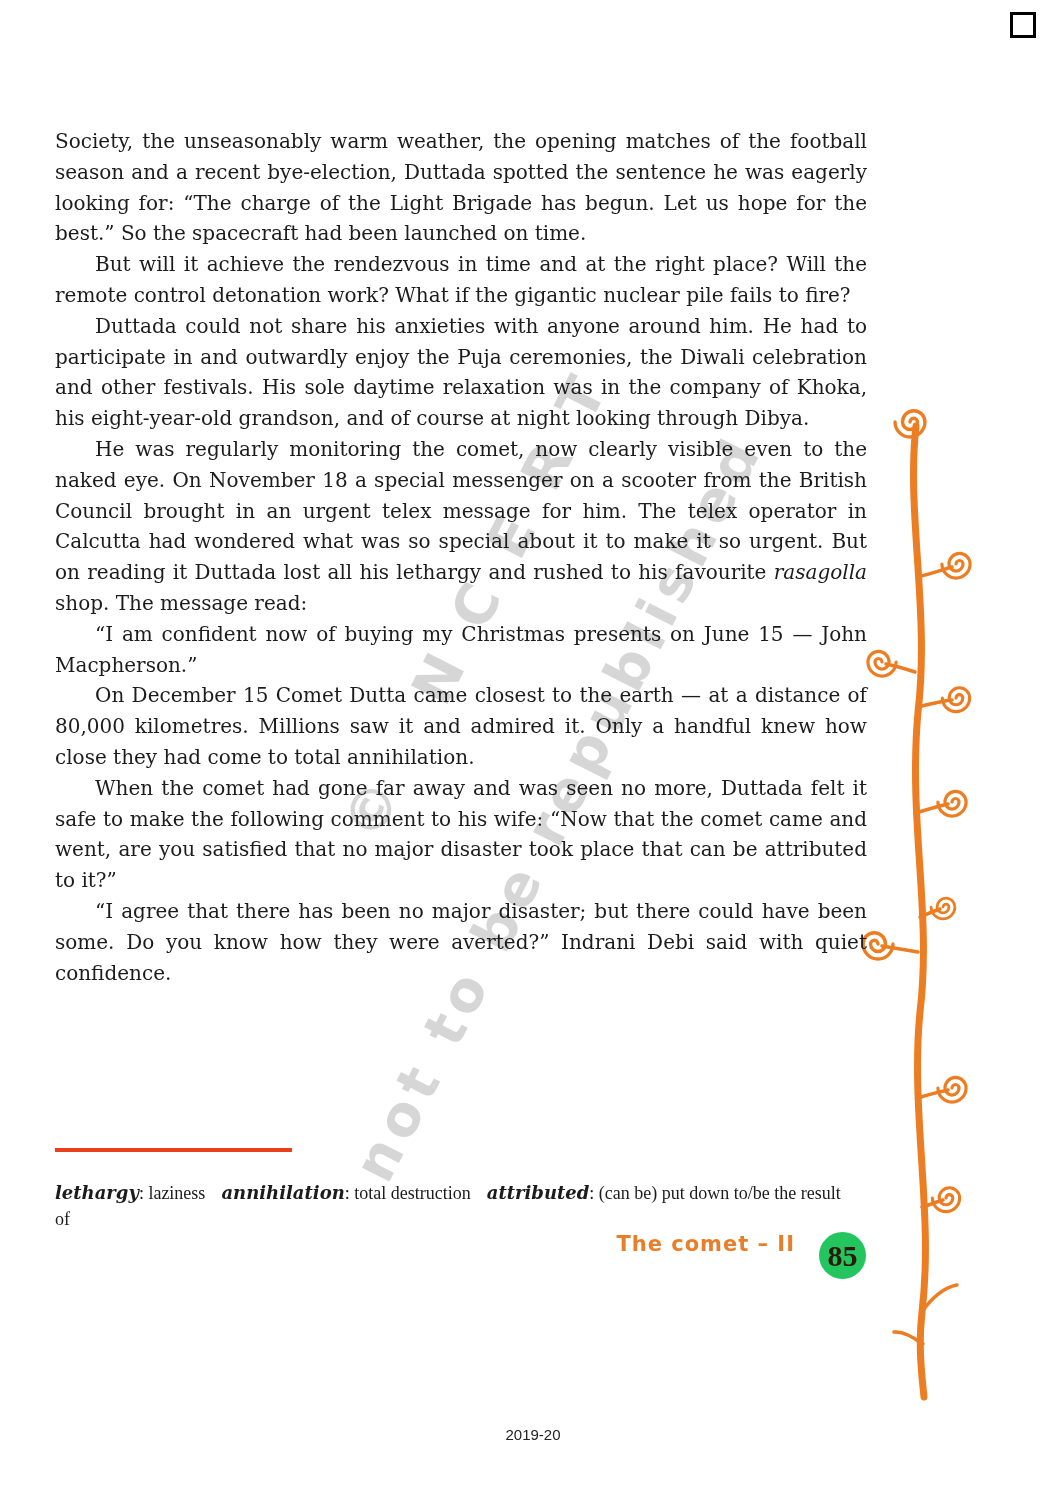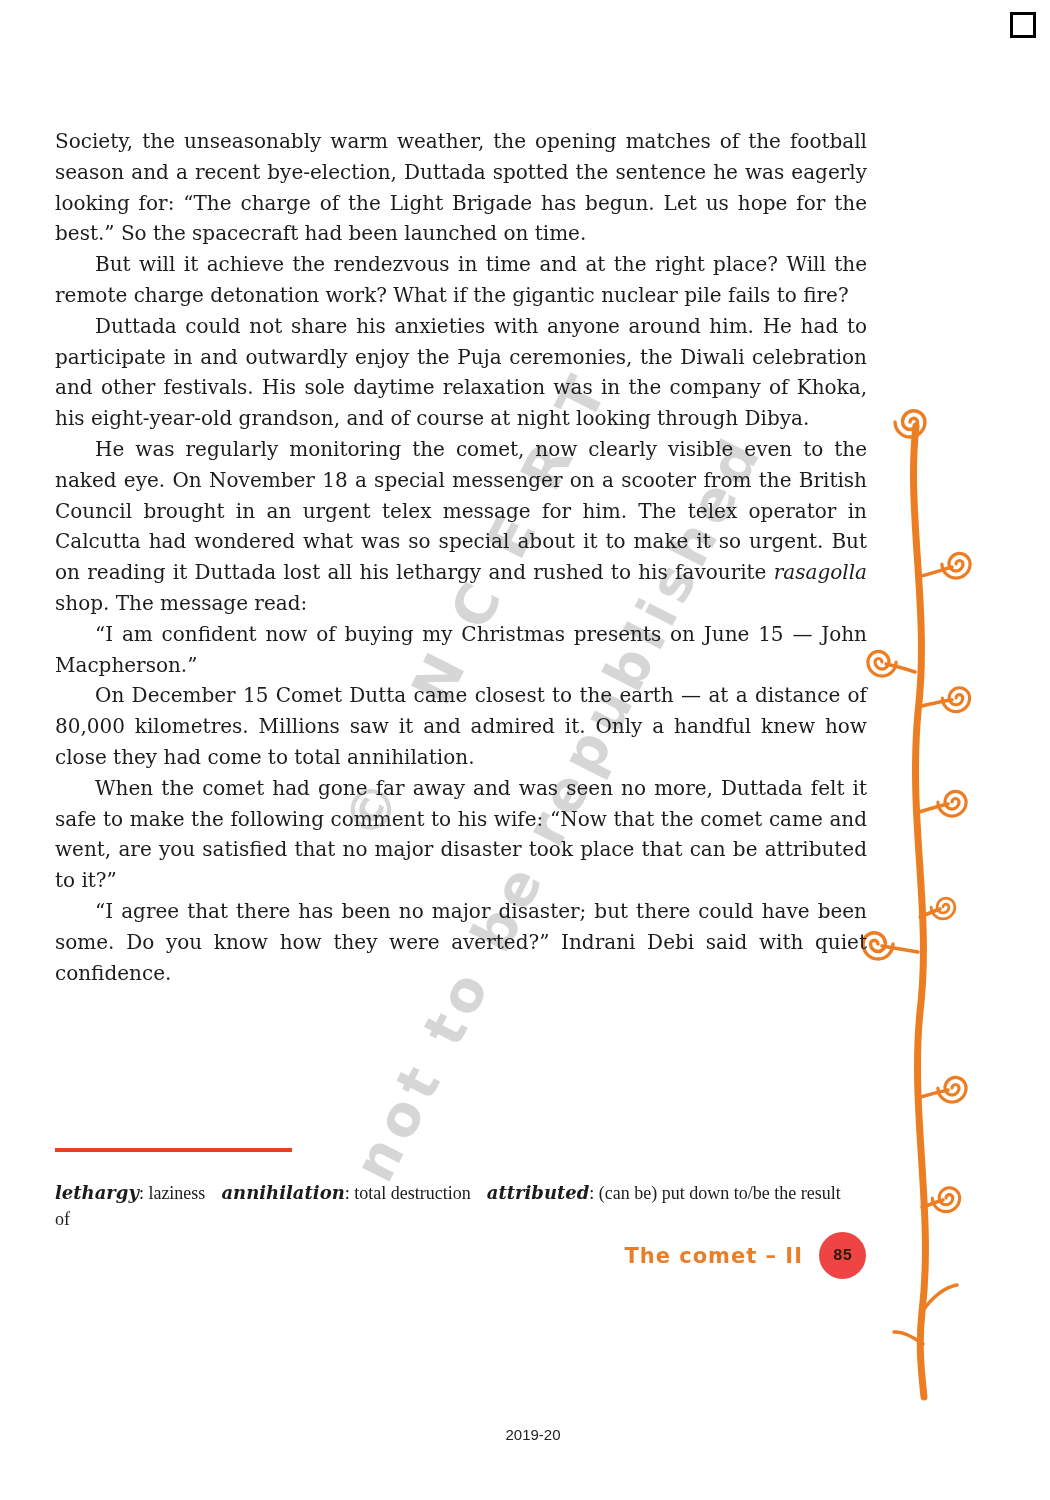--- a/index.html
+++ b/index.html
@@ -43,33 +43,33 @@
   }
   .footnote{
     position:absolute;left:55px;top:1162px;width:812px;
     font-size:18px;line-height:26px;z-index:2;
   }
   .footnote b{font-weight:bold;font-style:italic;}
   .footnote .def{margin-right:16px;font-family:Liberation Serif, serif;}
   
   .footer-row{
     position:absolute;left:400px;top:1232px;width:466px;
-    display:flex;align-items:center;justify-content:flex-end;gap:16px;z-index:2;
+    display:flex;align-items:flex-start;justify-content:flex-end;gap:24px;z-index:2;
   }
   .chapter-title{
     color:#e87e2a;
     font-family:"DejaVu Sans","Liberation Sans",sans-serif;
     font-weight:bold;font-size:21px;letter-spacing:1px;
   }
   .page-badge{
     width:47px;height:47px;border-radius:50%;
-    background:#ef4444;
+    background:#22c55e;
     display:flex;align-items:center;justify-content:center;
-    font-family:Liberation Mono, monospace;
-    font-weight:bold;font-size:16px;color:#2b1a0a;
+    font-family:Liberation Serif, serif;
+    font-weight:bold;font-size:30px;color:#2b1a0a;
   }
   
   .year{
     position:absolute;left:8px;top:1426px;width:100%;
     text-align:center;
     font-family:"Liberation Sans","DejaVu Sans",sans-serif;
     font-size:15px;color:#222;z-index:2;
   }
   
   .vine{position:absolute;left:852px;top:392px;z-index:1;}
@@ -111,21 +111,21 @@
       <use href="#spiral" transform="translate(100,410) scale(1.6)"></use>
       <use href="#spiral" transform="translate(91,515) scale(1.35)"></use>
       <use href="#spiral" transform="translate(26,552) scale(-1.7,1.7)"></use>
       <use href="#spiral" transform="translate(100,696) scale(1.6)"></use>
       <use href="#spiral" transform="translate(94,806) scale(1.55)"></use>
     </g>
   </svg>
 
   <div class="body-text">
     <p>Society, the unseasonably warm weather, the opening matches of the football season and a recent bye-election, Duttada spotted the sentence he was eagerly looking for: “The charge of the Light Brigade has begun. Let us hope for the best.” So the spacecraft had been launched on time.</p>
-    <p class="indent">But will it achieve the rendezvous in time and at the right place? Will the remote charge detonation work? What if the gigantic nuclear pile fails to fire?</p>
+    <p class="indent">But will it achieve the rendezvous in time and at the right place? Will the remote control detonation work? What if the gigantic nuclear pile fails to fire?</p>
     <p class="indent">Duttada could not share his anxieties with anyone around him. He had to participate in and outwardly enjoy the Puja ceremonies, the Diwali celebration and other festivals. His sole daytime relaxation was in the company of Khoka, his eight-year-old grandson, and of course at night looking through Dibya.</p>
     <p class="indent"><span>He was regularly monitoring the comet, now clearly visible even to the naked eye. On November 18 a special messenger on a scooter from the British Council brought in an urgent telex message for him. The telex operator in Calcutta had wondered what was so special about it to make it so urgent. But on reading it Duttada lost all his lethargy and rushed to his favourite </span><em>rasagolla</em><span> shop. The message read:</span></p>
     <p class="indent">“I am confident now of buying my Christmas presents on June 15 — John Macpherson.”</p>
     <p class="indent">On December 15 Comet Dutta came closest to the earth — at a distance of 80,000 kilometres. Millions saw it and admired it. Only a handful knew how close they had come to total annihilation.</p>
     <p class="indent">When the comet had gone far away and was seen no more, Duttada felt it safe to make the following comment to his wife: “Now that the comet came and went, are you satisfied that no major disaster took place that can be attributed to it?”</p>
     <p class="indent">“I agree that there has been no major disaster; but there could have been some. Do you know how they were averted?” Indrani Debi said with quiet confidence.</p>
   </div>
 
   <div class="foot-rule"></div>
 

